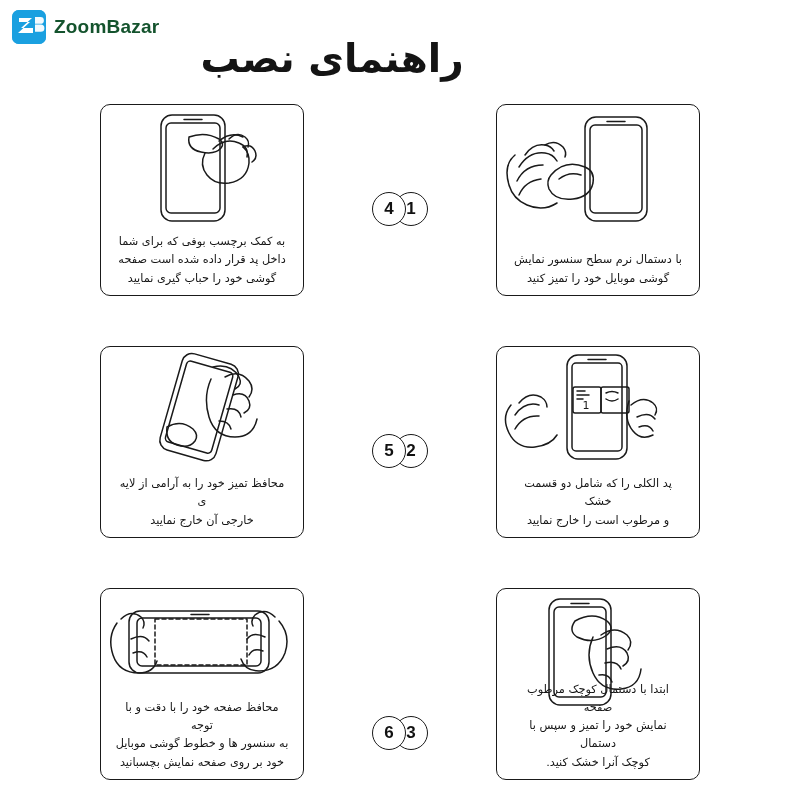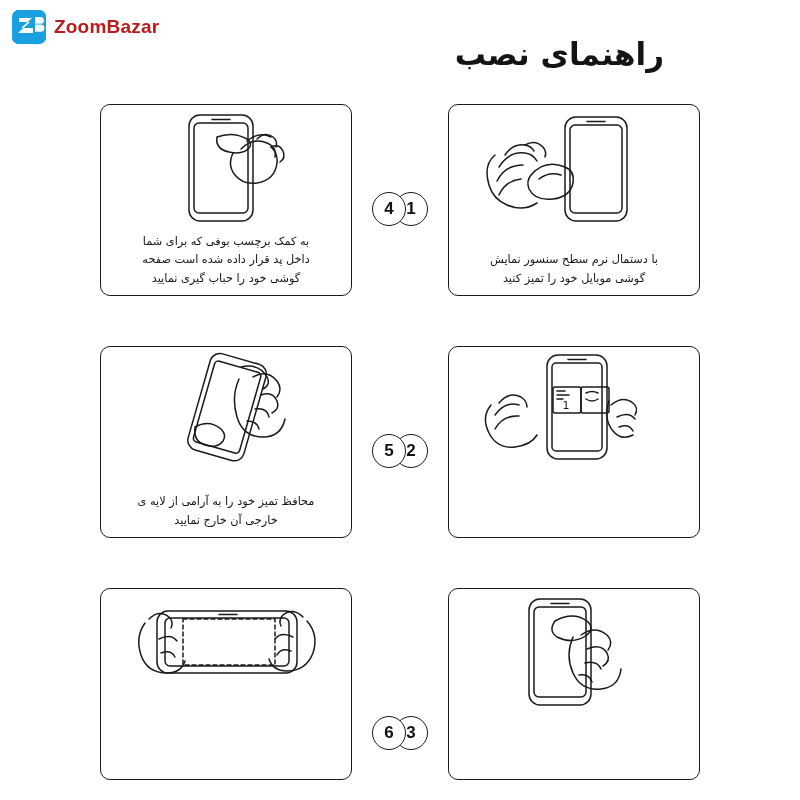--- a/index.html
+++ b/index.html
@@ -32,32 +32,32 @@
     border-radius: 7px;
     background: #1aa0e0;
     position: relative;
     flex: none;
   }
   .brand-mark svg { display: block; }
   .brand-name {
     font-family: "Liberation Sans", sans-serif;
     font-size: 19px;
     font-weight: bold;
-    color: #b91c1c;
+    color: #14532d;
     letter-spacing: 0.2px;
   }
 
   
   .page-title {
     position: absolute;
     top: 36px;
     left: 0;
     width: 664px;
-    text-align: right;
-    font-size: 31px;
+    text-align: center;
+    font-size: 39px;
     font-weight: bold;
     color: #141414;
     direction: rtl;
   }
 
   
   .grid {
     position: absolute;
     top: 104px;
     left: 0;
@@ -72,21 +72,21 @@
     direction: rtl;
   }
   .cell {
     position: relative;
   }
 
   .card {
     position: absolute;
     top: 0;
     right: 0;
-    width: 252px;
+    width: 204px;
     height: 192px;
     border: 1.6px solid #1a1a1a;
     border-radius: 10px;
     box-sizing: border-box;
     background: #fff;
     overflow: hidden;
   }
   
   .illus {
     position: absolute;
@@ -225,20 +225,22 @@
           <path d="M26 64 q10 -14 24 -10"></path>
           <path d="M26 78 q8 -14 24 -13"></path>
           <path d="M22 54 q-10 12 -2 28 q8 16 26 14 q16 -2 22 -12"></path>
 
           <path d="M142 54 q12 -10 22 -2 q6 5 2 12"></path>
           <path d="M148 66 q12 -6 18 2"></path>
           <path d="M150 76 q10 -4 14 4"></path>
           <path d="M140 50 q-6 18 4 30 q8 10 20 4"></path>
         </svg>
       </div>
+      <div class="caption">پد الکلی را که شامل دو قسمت خشک
+و مرطوب است را خارج نمایید</div>
     </div>
     <div class="badge">2</div>
   </div>
 
   <div class="cell left">
     <div class="card">
       <div class="illus">
         <svg width="210" height="118" viewBox="0 0 210 118" fill="none" stroke="#1a1a1a" stroke-width="1.5" stroke-linecap="round" stroke-linejoin="round">
 
           <g transform="rotate(16 105 60)">
@@ -274,20 +276,23 @@
 
           <path d="M86 28 q18 -10 32 0 q8 7 0 14 q-14 10 -30 2 q-9 -6 -2 -16 z"></path>
 
           <path d="M112 42 q14 -10 26 0 q7 7 1 15"></path>
           <path d="M118 56 q14 -6 20 4 q4 8 -4 13"></path>
           <path d="M116 70 q12 -3 16 6"></path>
           <path d="M110 82 q10 -2 13 7"></path>
           <path d="M104 44 q-8 18 0 36 q8 18 28 16 q18 -2 20 -20"></path>
         </svg>
       </div>
+      <div class="caption">ابتدا با دستمال کوچک مرطوب صفحه
+نمایش خود را تمیز و سپس با دستمال
+کوچک آنرا خشک کنید.</div>
     </div>
     <div class="badge low">3</div>
   </div>
 
   <div class="cell left">
     <div class="card">
       <div class="illus">
         <svg width="210" height="118" viewBox="0 0 210 118" fill="none" stroke="#1a1a1a" stroke-width="1.5" stroke-linecap="round" stroke-linejoin="round">
 
           <rect x="36" y="18" width="140" height="62" rx="11"></rect>
@@ -300,17 +305,20 @@
           <path d="M28 26 q10 -10 20 -2 q5 5 2 11"></path>
           <path d="M38 46 q12 -6 18 2"></path>
           <path d="M40 60 q10 -4 14 4"></path>
 
           <path d="M186 28 q12 14 6 32 q-7 18 -26 18 q-14 0 -18 -12"></path>
           <path d="M182 24 q-10 -10 -20 -2 q-5 5 -2 11"></path>
           <path d="M172 44 q-12 -6 -18 2"></path>
           <path d="M170 58 q-10 -4 -14 4"></path>
         </svg>
       </div>
+      <div class="caption">محافظ صفحه خود را با دقت و با توجه
+به سنسور ها و خطوط گوشی موبایل
+خود بر روی صفحه نمایش بچسبانید</div>
     </div>
     <div class="badge low">6</div>
   </div>
 
 </div>
 
 </body></html>

